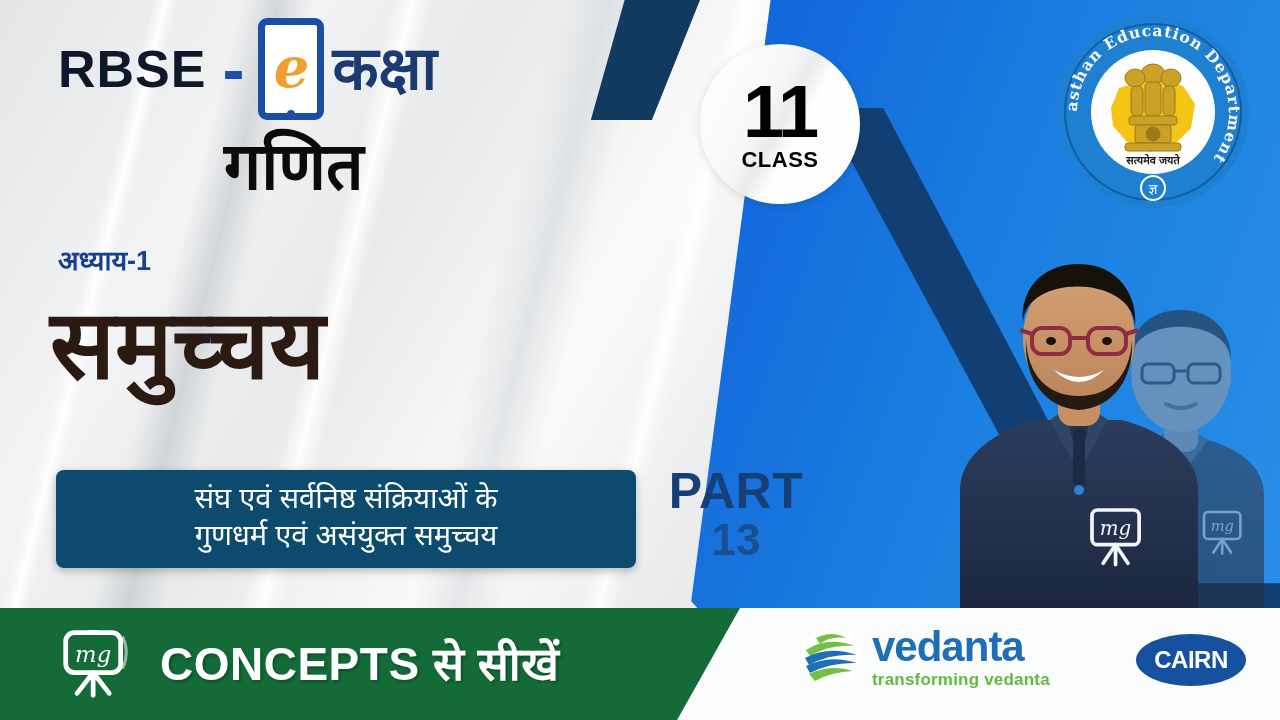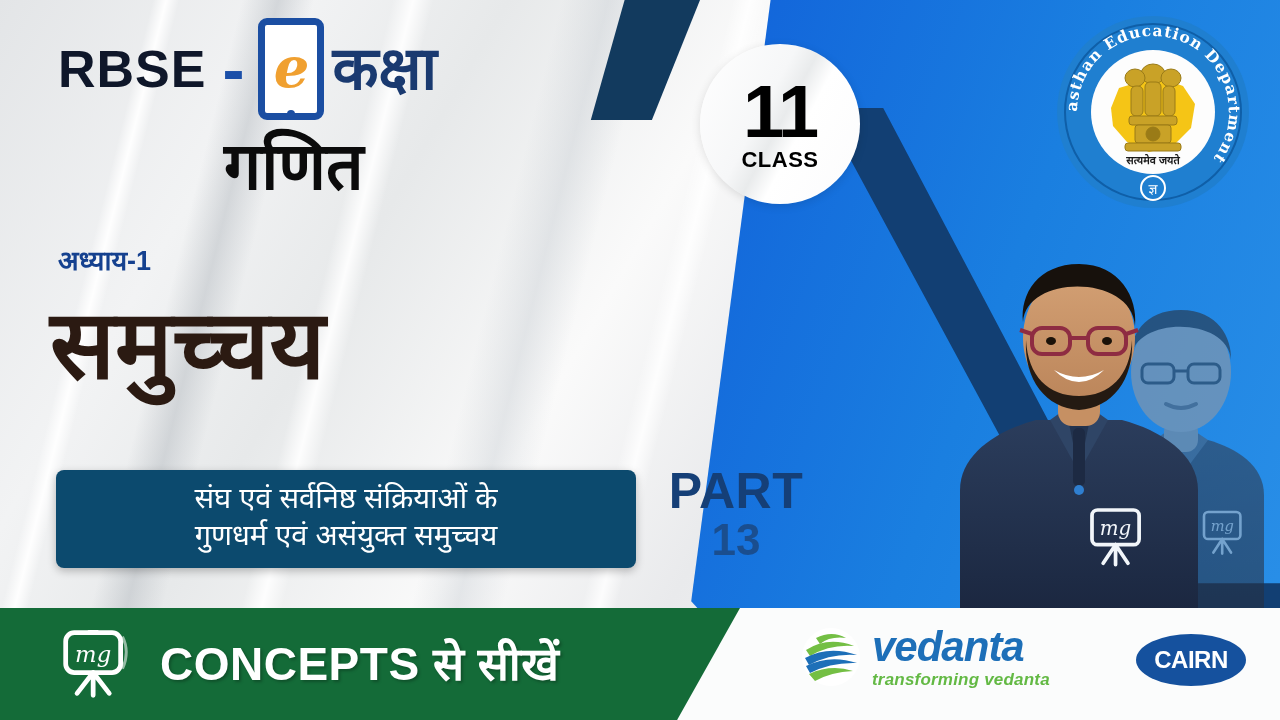--- a/index.html
+++ b/index.html
@@ -85,21 +85,21 @@
 
   
   .footer{position:absolute;left:0;top:608px;width:1280px;height:112px;background:#fbfcfc;}
   .green-bar{position:absolute;left:0;top:608px;width:740px;height:112px;background:#146b38;
     clip-path:polygon(0 0,100% 0,91.5% 100%,0 100%);
     box-shadow:0 -2px 6px rgba(0,0,0,.10);}
   .mg-foot{position:absolute;left:60px;top:630px;width:72px;height:68px;}
   .concepts{position:absolute;left:160px;top:631px;font-size:46px;font-weight:bold;color:#fff;
     letter-spacing:.5px;text-shadow:2px 2px 3px rgba(0,0,0,.25);}
   .concepts .hi{font-weight:bold;}
-  .vedanta{position:absolute;left:800px;top:626px;display:flex;align-items:center;gap:10px;font-style:italic;}
+  .vedanta{position:absolute;left:800px;top:626px;display:flex;align-items:center;gap:10px;}
   .ved-mark{width:62px;height:62px;}
   .ved-text{display:flex;flex-direction:column;line-height:1;}
   .ved-name{font-size:42px;font-weight:bold;color:#1d6fb8;letter-spacing:-1px;}
   .ved-tag{font-size:17px;font-weight:bold;color:#63b944;margin-top:3px;letter-spacing:.2px;}
   .cairn{position:absolute;left:1136px;top:634px;width:110px;height:52px;border-radius:50%;
     background:#15519e;display:flex;align-items:center;justify-content:center;}
   .cairn span{color:#fff;font-size:24px;font-weight:bold;letter-spacing:-.5px;}
 </style>
 </head>
 <body>

